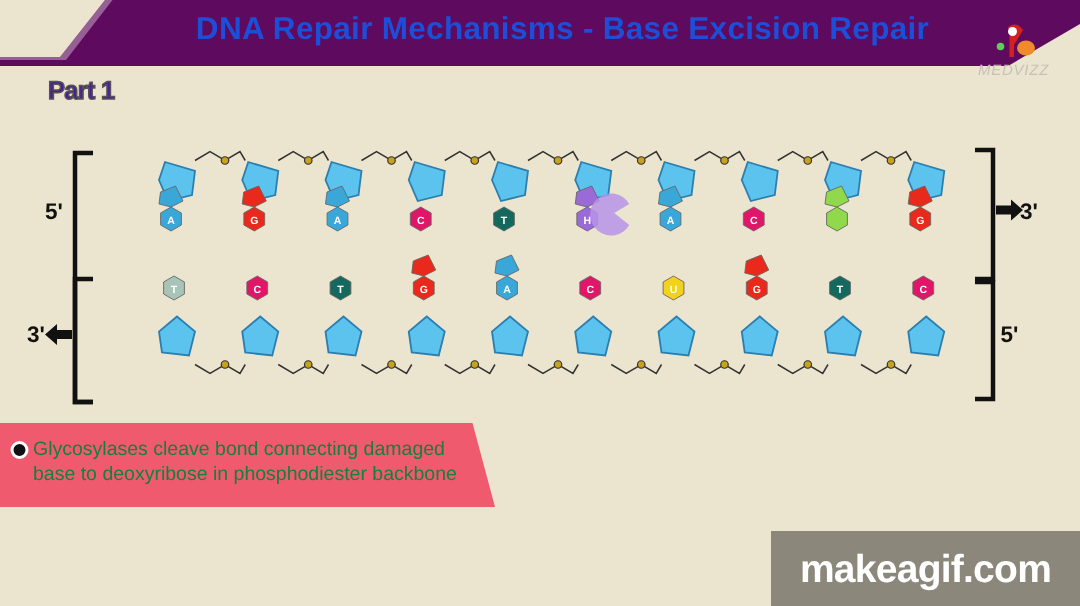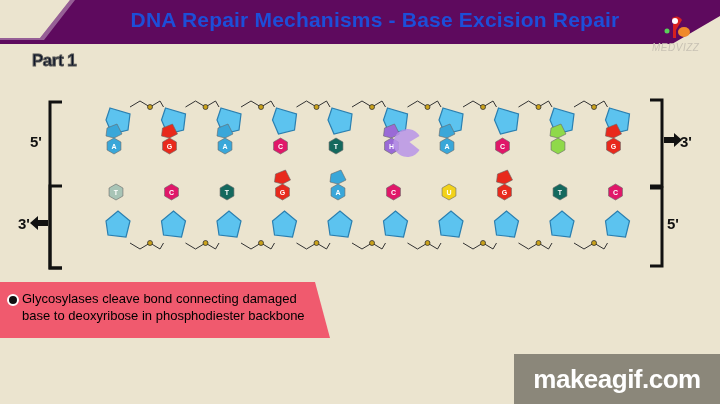--- a/index.html
+++ b/index.html
@@ -1,25 +1,25 @@
 <!DOCTYPE html>
 <html><head>
 <meta charset="utf-8">
 <style>
   html, body { margin:0; padding:0; }
   body { width:720px; height:404px; overflow:hidden; background:#ebe4cf; position:relative; font-family:"Liberation Sans", sans-serif; }
   .banner { position:absolute; left:0; top:0; width:720px; height:44px; }
   .title { position:absolute; left:0; width:720px; top:8px; text-align:center; color:#1d4ed8; font-weight:bold; font-size:21px; letter-spacing:0.2px; padding-left:30px; box-sizing:border-box; }
   .logo { position:absolute; left:640px; top:12px; width:72px; height:46px; }
   .logo-text { position:absolute; left:652px; top:42px; font-size:10px; color:#c8c2b4; letter-spacing:0.5px; font-style:italic;text-align:right; }
-  .part { position:absolute; left:32px; top:51px; font-size:17px; font-weight:bold; color:#0f172a; -webkit-text-stroke:1px #555; font-family:"Liberation Sans", sans-serif; letter-spacing:-0.5px; }
+  .part { position:absolute; left:32px; top:51px; font-size:17px; font-weight:bold; color:#4c1d95; -webkit-text-stroke:1px #555; font-family:"Liberation Sans", sans-serif; letter-spacing:-0.5px; }
   .dna { position:absolute; left:0; top:90px; width:720px; height:190px; }
   .label-end { position:absolute; font-weight:bold; font-size:15px; color:#111; }
   .caption { position:absolute; left:0; top:282px; width:330px; height:56px; }
-  .caption-text { position:absolute; left:22px; top:290px; font-size:13px; line-height:17px; color:#000000; width:300px; }
+  .caption-text { position:absolute; left:22px; top:290px; font-size:13px; line-height:17px; color:#15803d; width:300px; }
   .bullet { position:absolute; left:7px; top:294px; width:8px; height:8px; border-radius:50%; background:#111; border:2px solid #fff; }
   .watermark { position:absolute; left:514px; top:354px; width:206px; height:50px; background:#8b877a; }
   .watermark span { position:absolute; left:0; width:206px; top:10px; text-align:center; color:#fff; font-size:26px; font-weight:bold; letter-spacing:-0.5px; }
 </style>
 </head>
 <body>
 
 <svg class="banner" viewBox="0 0 720 44">
   <polygon points="70,0 720,0 720,16 672,44 0,44 0,38 40,38" fill="#5e0a5e"></polygon>
   <polygon points="0,38 40,38 70,0 75,0 44,40 0,40" fill="#ffffff" opacity="0.35"></polygon>

